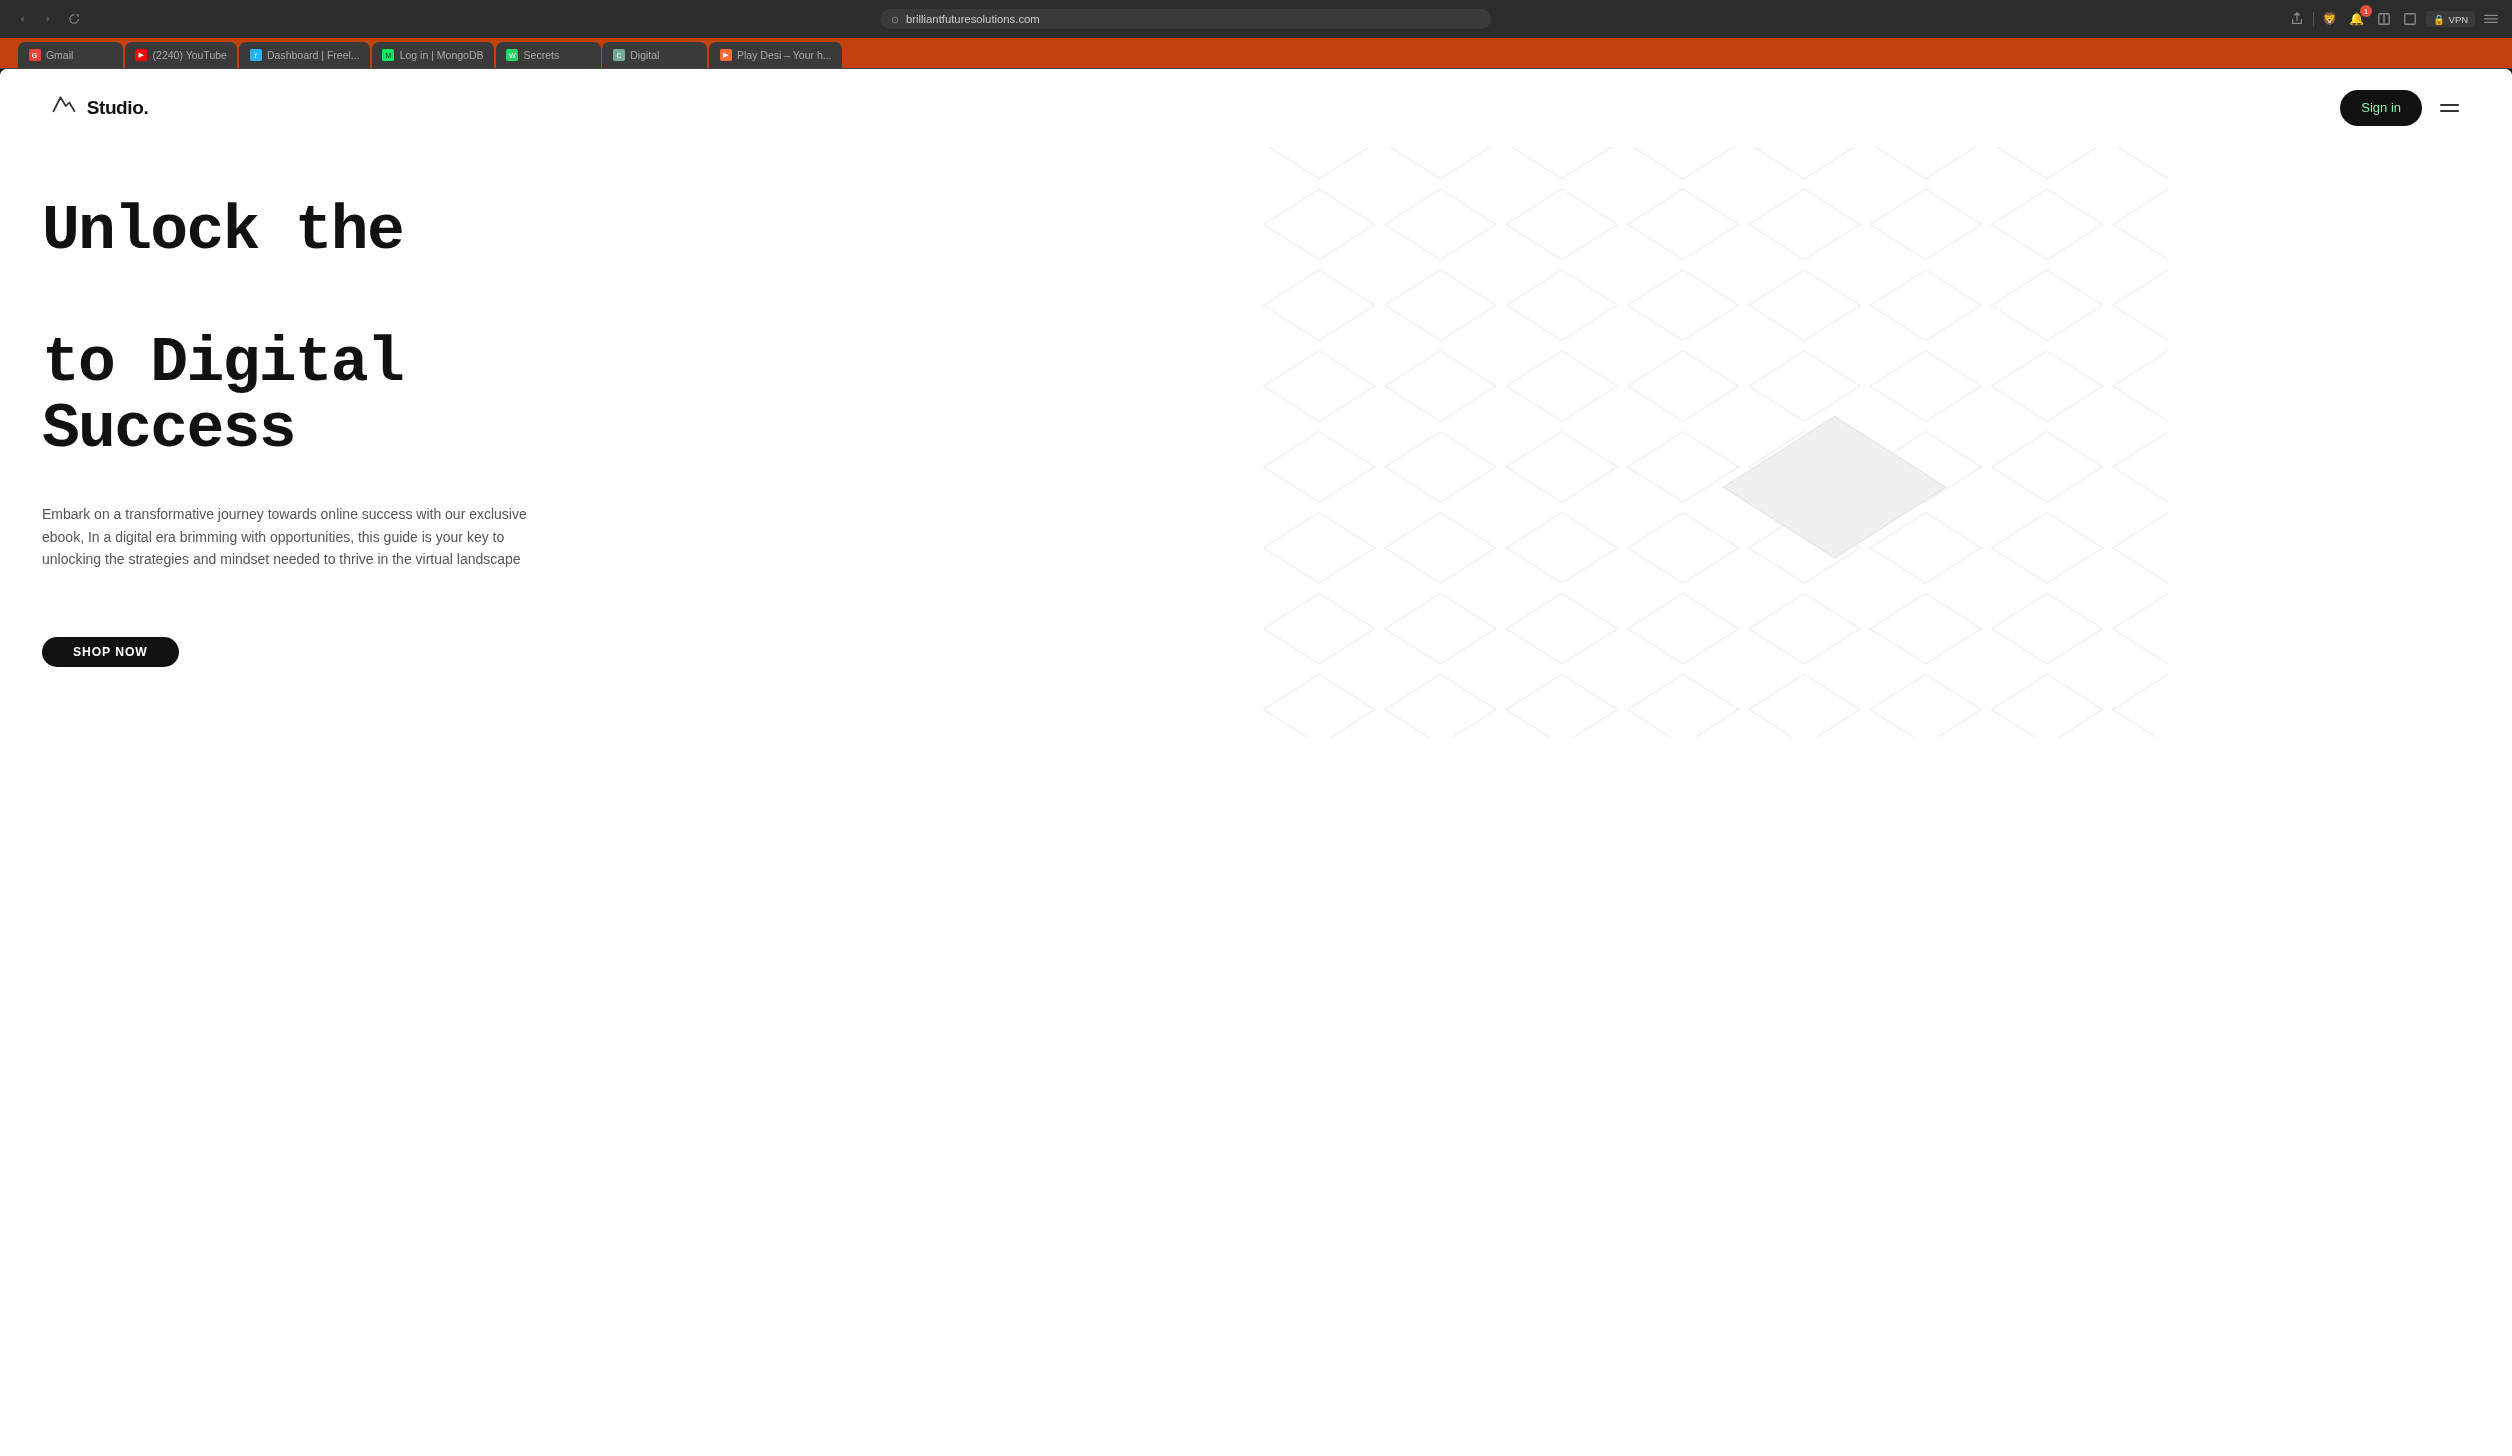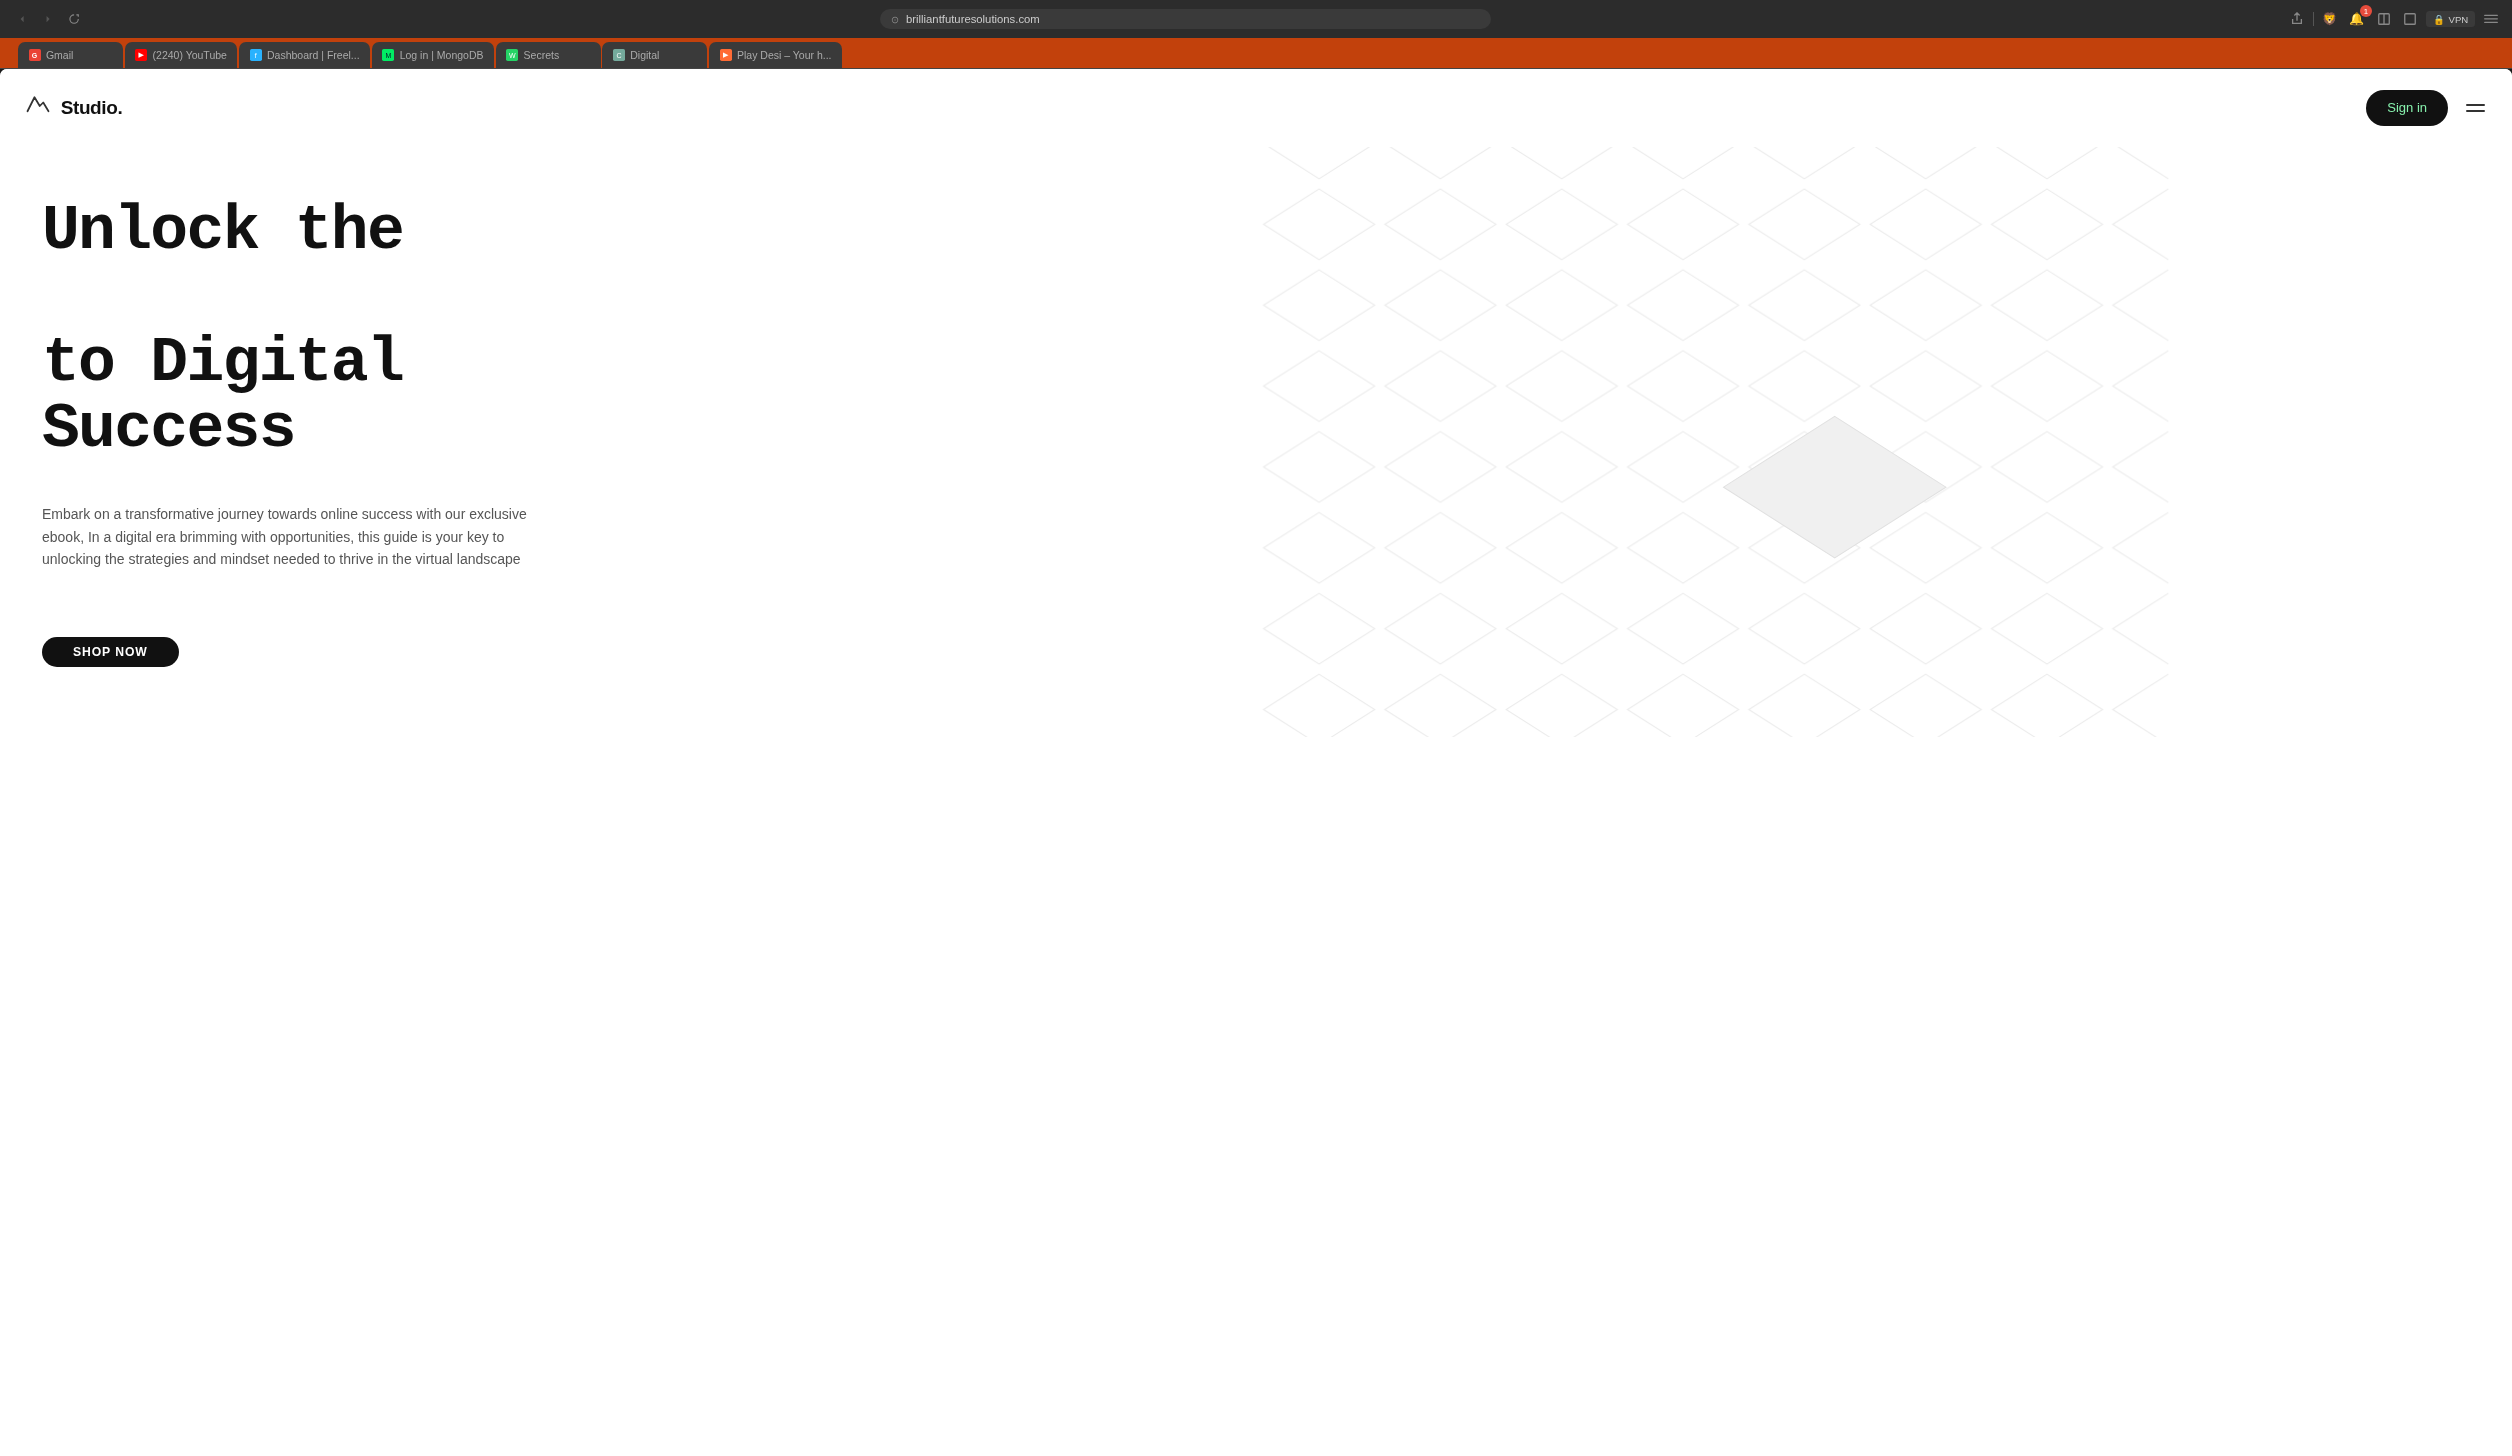--- a/index.html
+++ b/index.html
@@ -248,21 +248,21 @@
       min-height: calc(100vh - 68px);
       border-radius: 7px 7px 0 0;
       overflow: hidden;
     }
 
     
     .site-nav {
       display: flex;
       align-items: center;
       justify-content: space-between;
-      padding: 21px 24px;
+      padding: 21px 50px;
       background: white;
       position: relative;
       z-index: 10;
     }
 
     .site-logo {
       display: flex;
       align-items: center;
       gap: 8.7px;
     }

